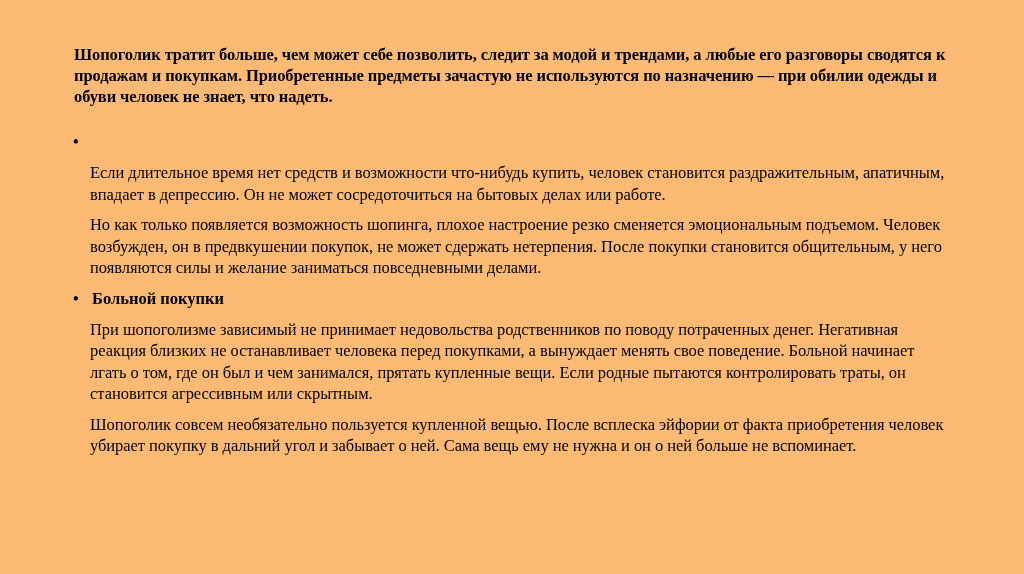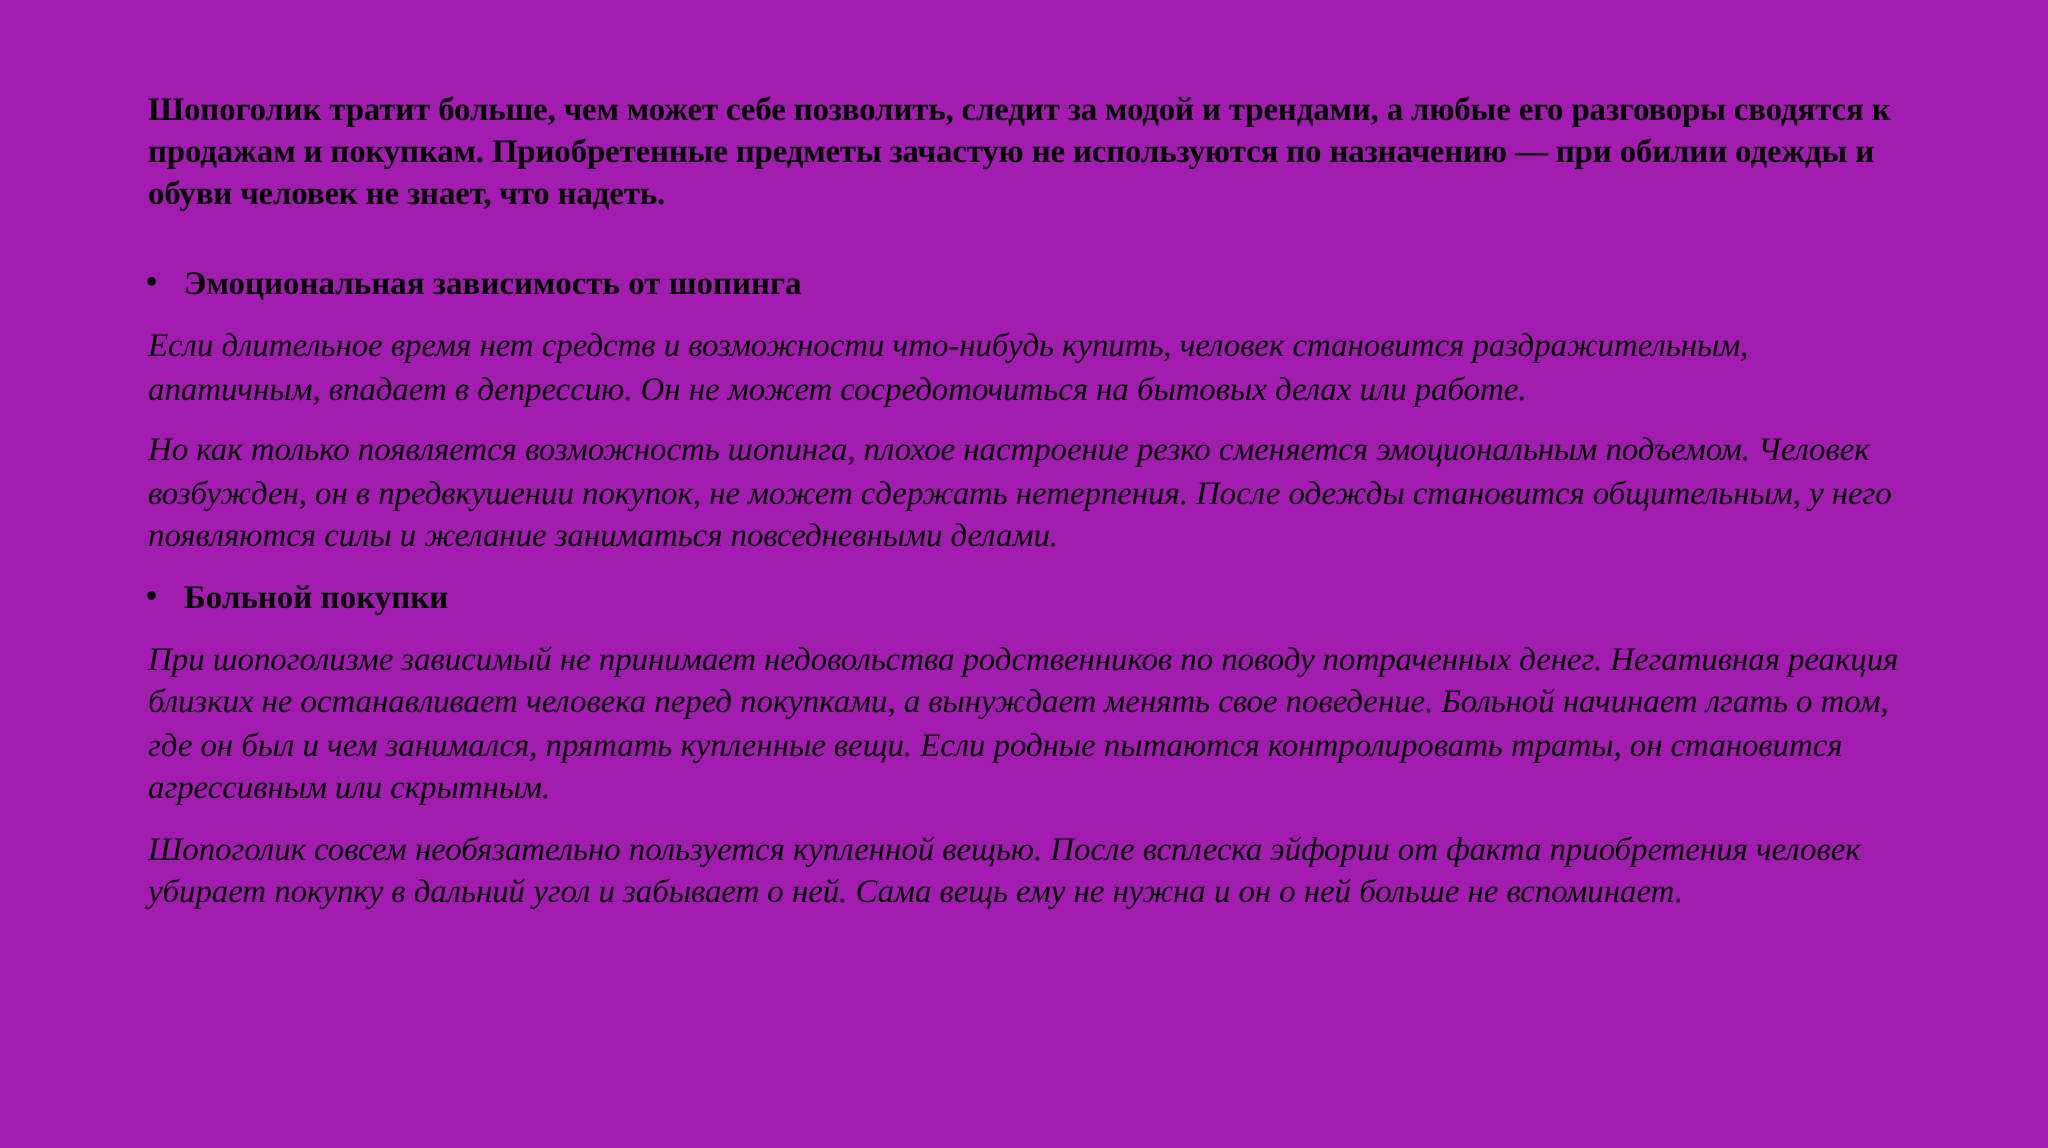--- a/index.html
+++ b/index.html
@@ -11,21 +11,21 @@
     height: 574px;
     background: #ffffff;
     font-family: "Liberation Serif", "DejaVu Serif", serif;
     color: #000000;
     overflow: hidden;
   }
   .slide {
     position: relative;
     width: 1024px;
     height: 574px;
-    background: #a21caf;
+    background: #fdba74;
     box-sizing: border-box;
   }
   .content {
     position: absolute;
     left: 70px;
     top: 44px;
     width: 880px;
   }
   .intro {
     font-size: 16.5px;
@@ -55,24 +55,23 @@
     box-sizing: border-box;
   }
   .bullet-label {
     font-size: 16.5px;
     font-weight: bold;
     line-height: 21px;
   }
   .para {
     font-size: 16.5px;
     line-height: 21.5px;
-    margin: 0 0 9px 4px;
+    margin: 0 0 9px 20px;
     text-align: left;
     letter-spacing: -0.05px;
-    font-style: italic;
   }
   .para:last-child {
     margin-bottom: 0;
   }
   .group {
     margin-bottom: 4px;
   }
   .bullet-section-gap {
     height: 5px;
   }
@@ -81,25 +80,24 @@
 <body>
 
 <div class="slide">
   <div class="content">
 
     <p class="intro">Шопоголик тратит больше, чем может себе позволить, следит за модой и трендами, а любые его разговоры сводятся к продажам и покупкам. Приобретенные предметы зачастую не используются по назначению — при обилии одежды и обуви человек не знает, что надеть.</p>
 
     <div class="section">
       <div class="bullet">
         <span class="bullet-marker">•</span>
-        <span class="bullet-label">Эмоциональная зависимость от шопинга</span>
       </div>
       <div class="group">
         <p class="para">Если длительное время нет средств и возможности что-нибудь купить, человек становится раздражительным, апатичным, впадает в депрессию. Он не может сосредоточиться на бытовых делах или работе.</p>
-        <p class="para">Но как только появляется возможность шопинга, плохое настроение резко сменяется эмоциональным подъемом. Человек возбужден, он в предвкушении покупок, не может сдержать нетерпения. После одежды становится общительным, у него появляются силы и желание заниматься повседневными делами.</p>
+        <p class="para">Но как только появляется возможность шопинга, плохое настроение резко сменяется эмоциональным подъемом. Человек возбужден, он в предвкушении покупок, не может сдержать нетерпения. После покупки становится общительным, у него появляются силы и желание заниматься повседневными делами.</p>
       </div>
     </div>
 
     <div class="bullet-section-gap"></div>
 
     <div class="section" style="margin-top:0;">
       <div class="bullet">
         <span class="bullet-marker">•</span>
         <span class="bullet-label">Больной покупки</span>
       </div>

